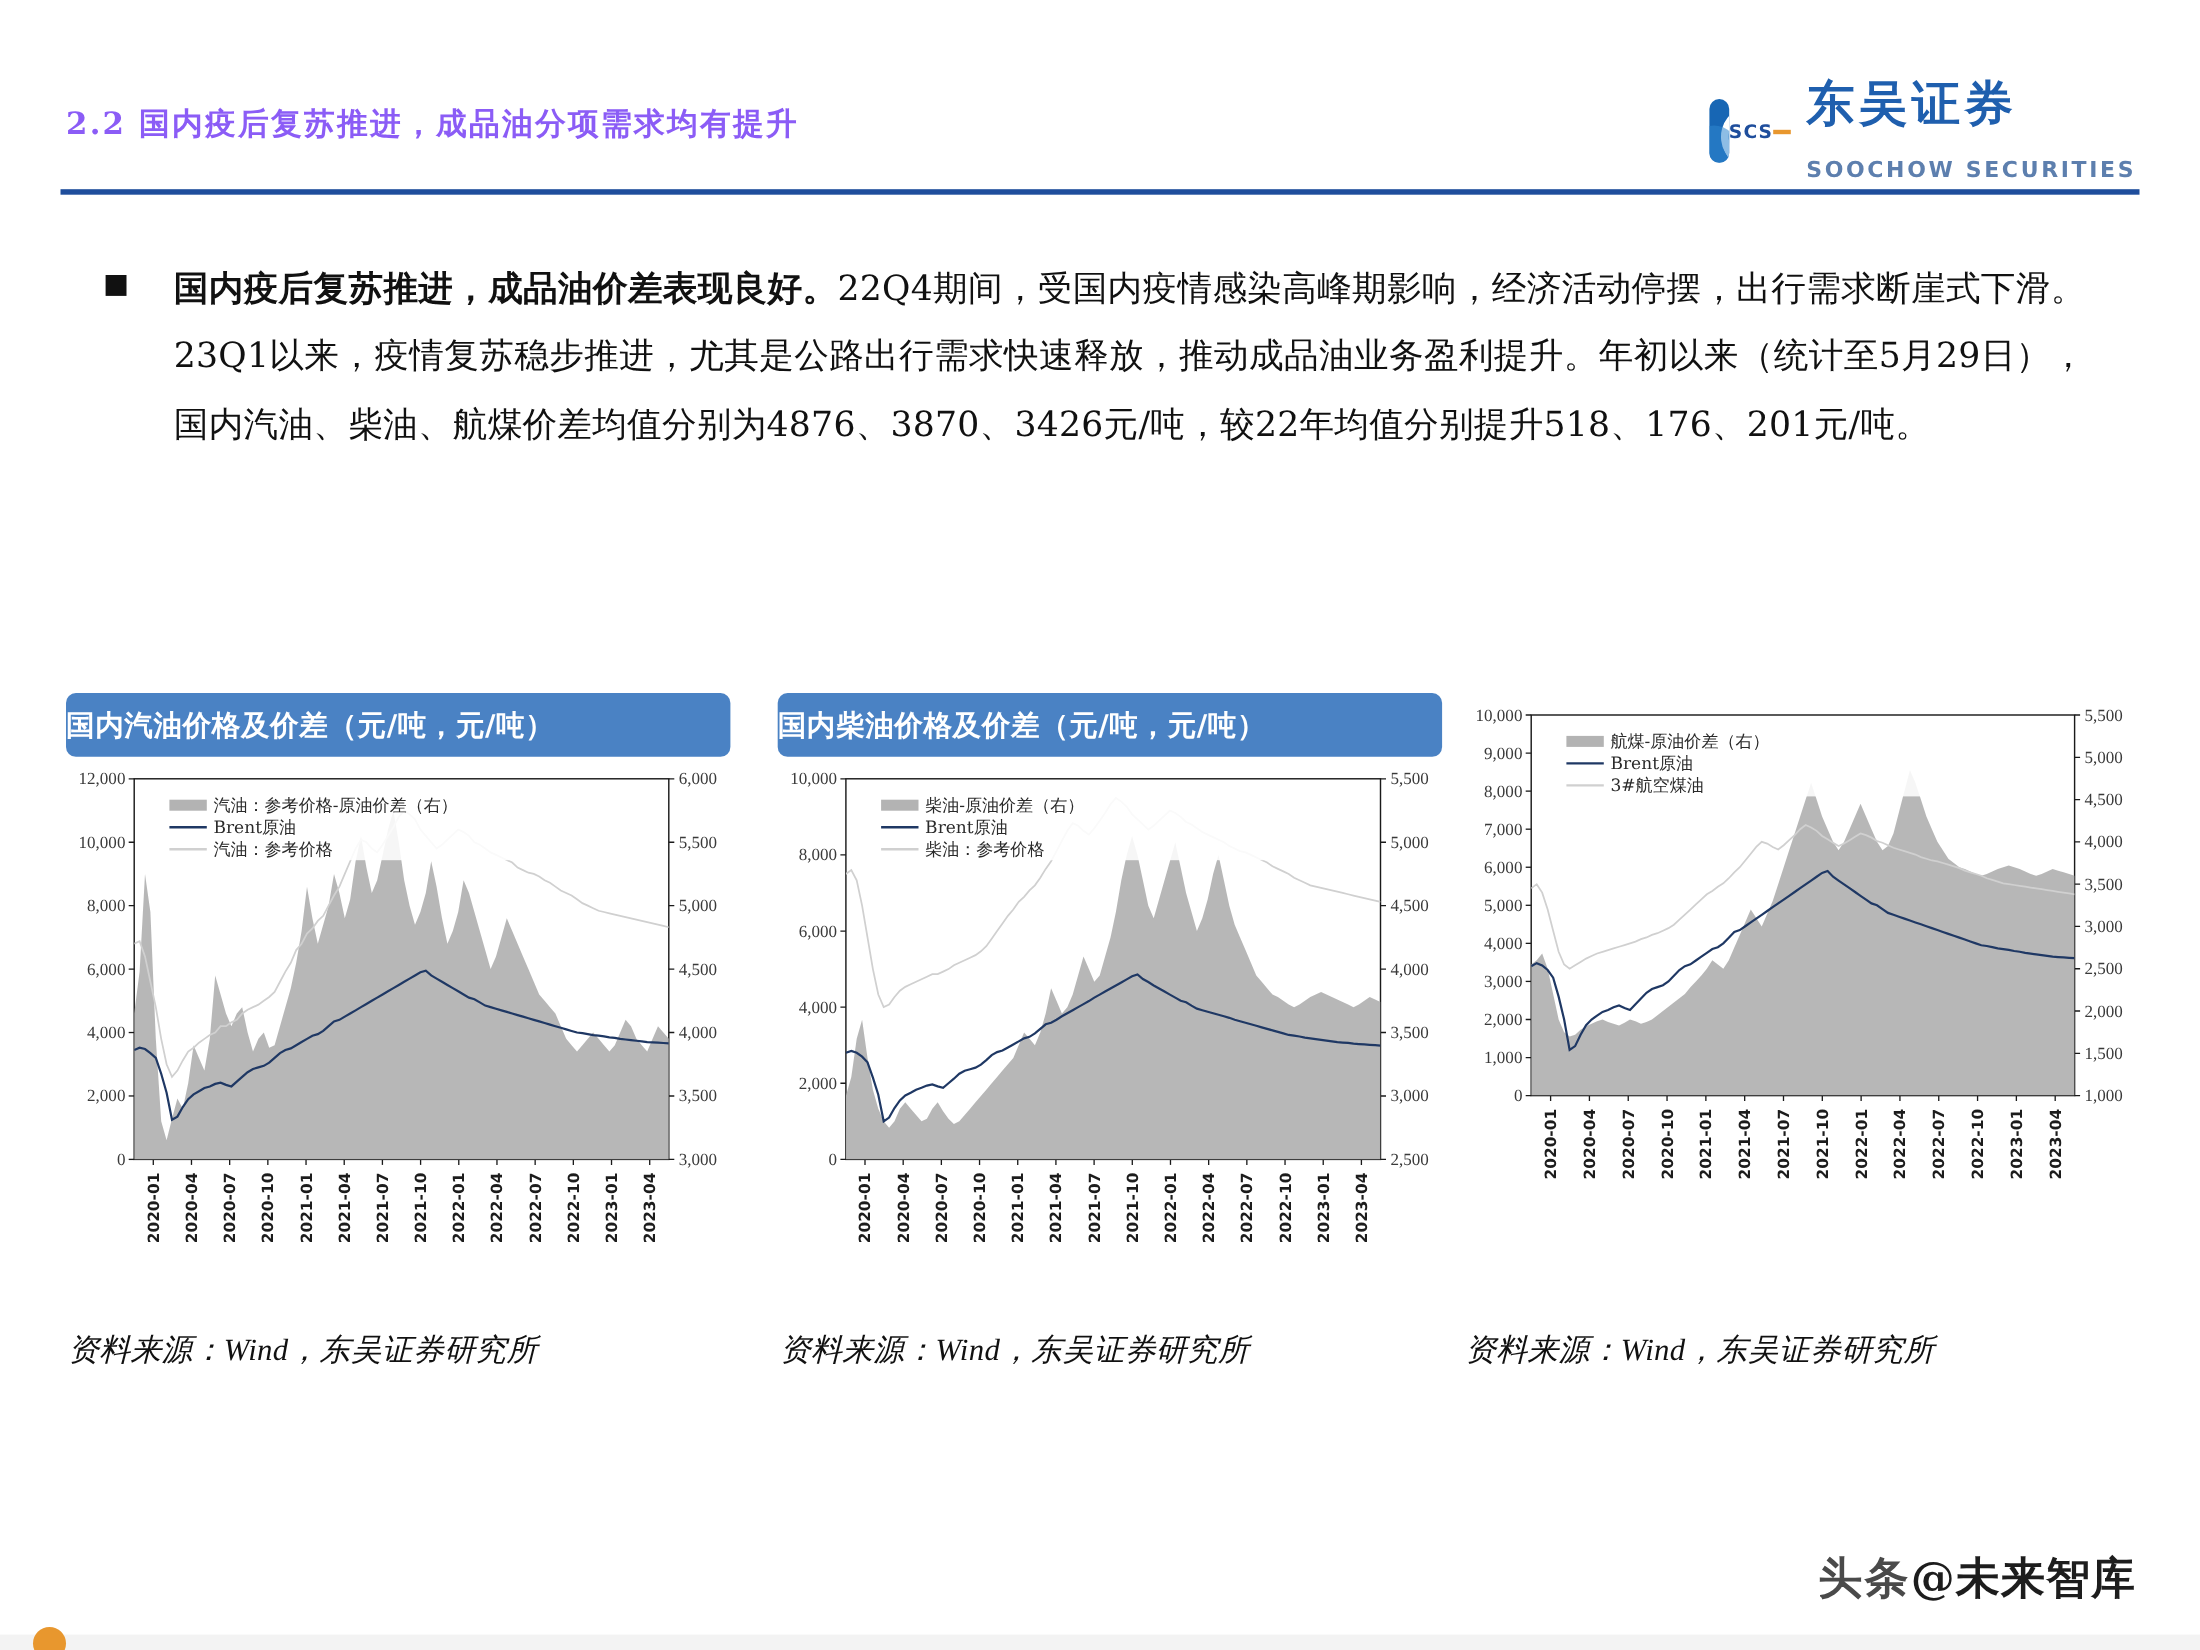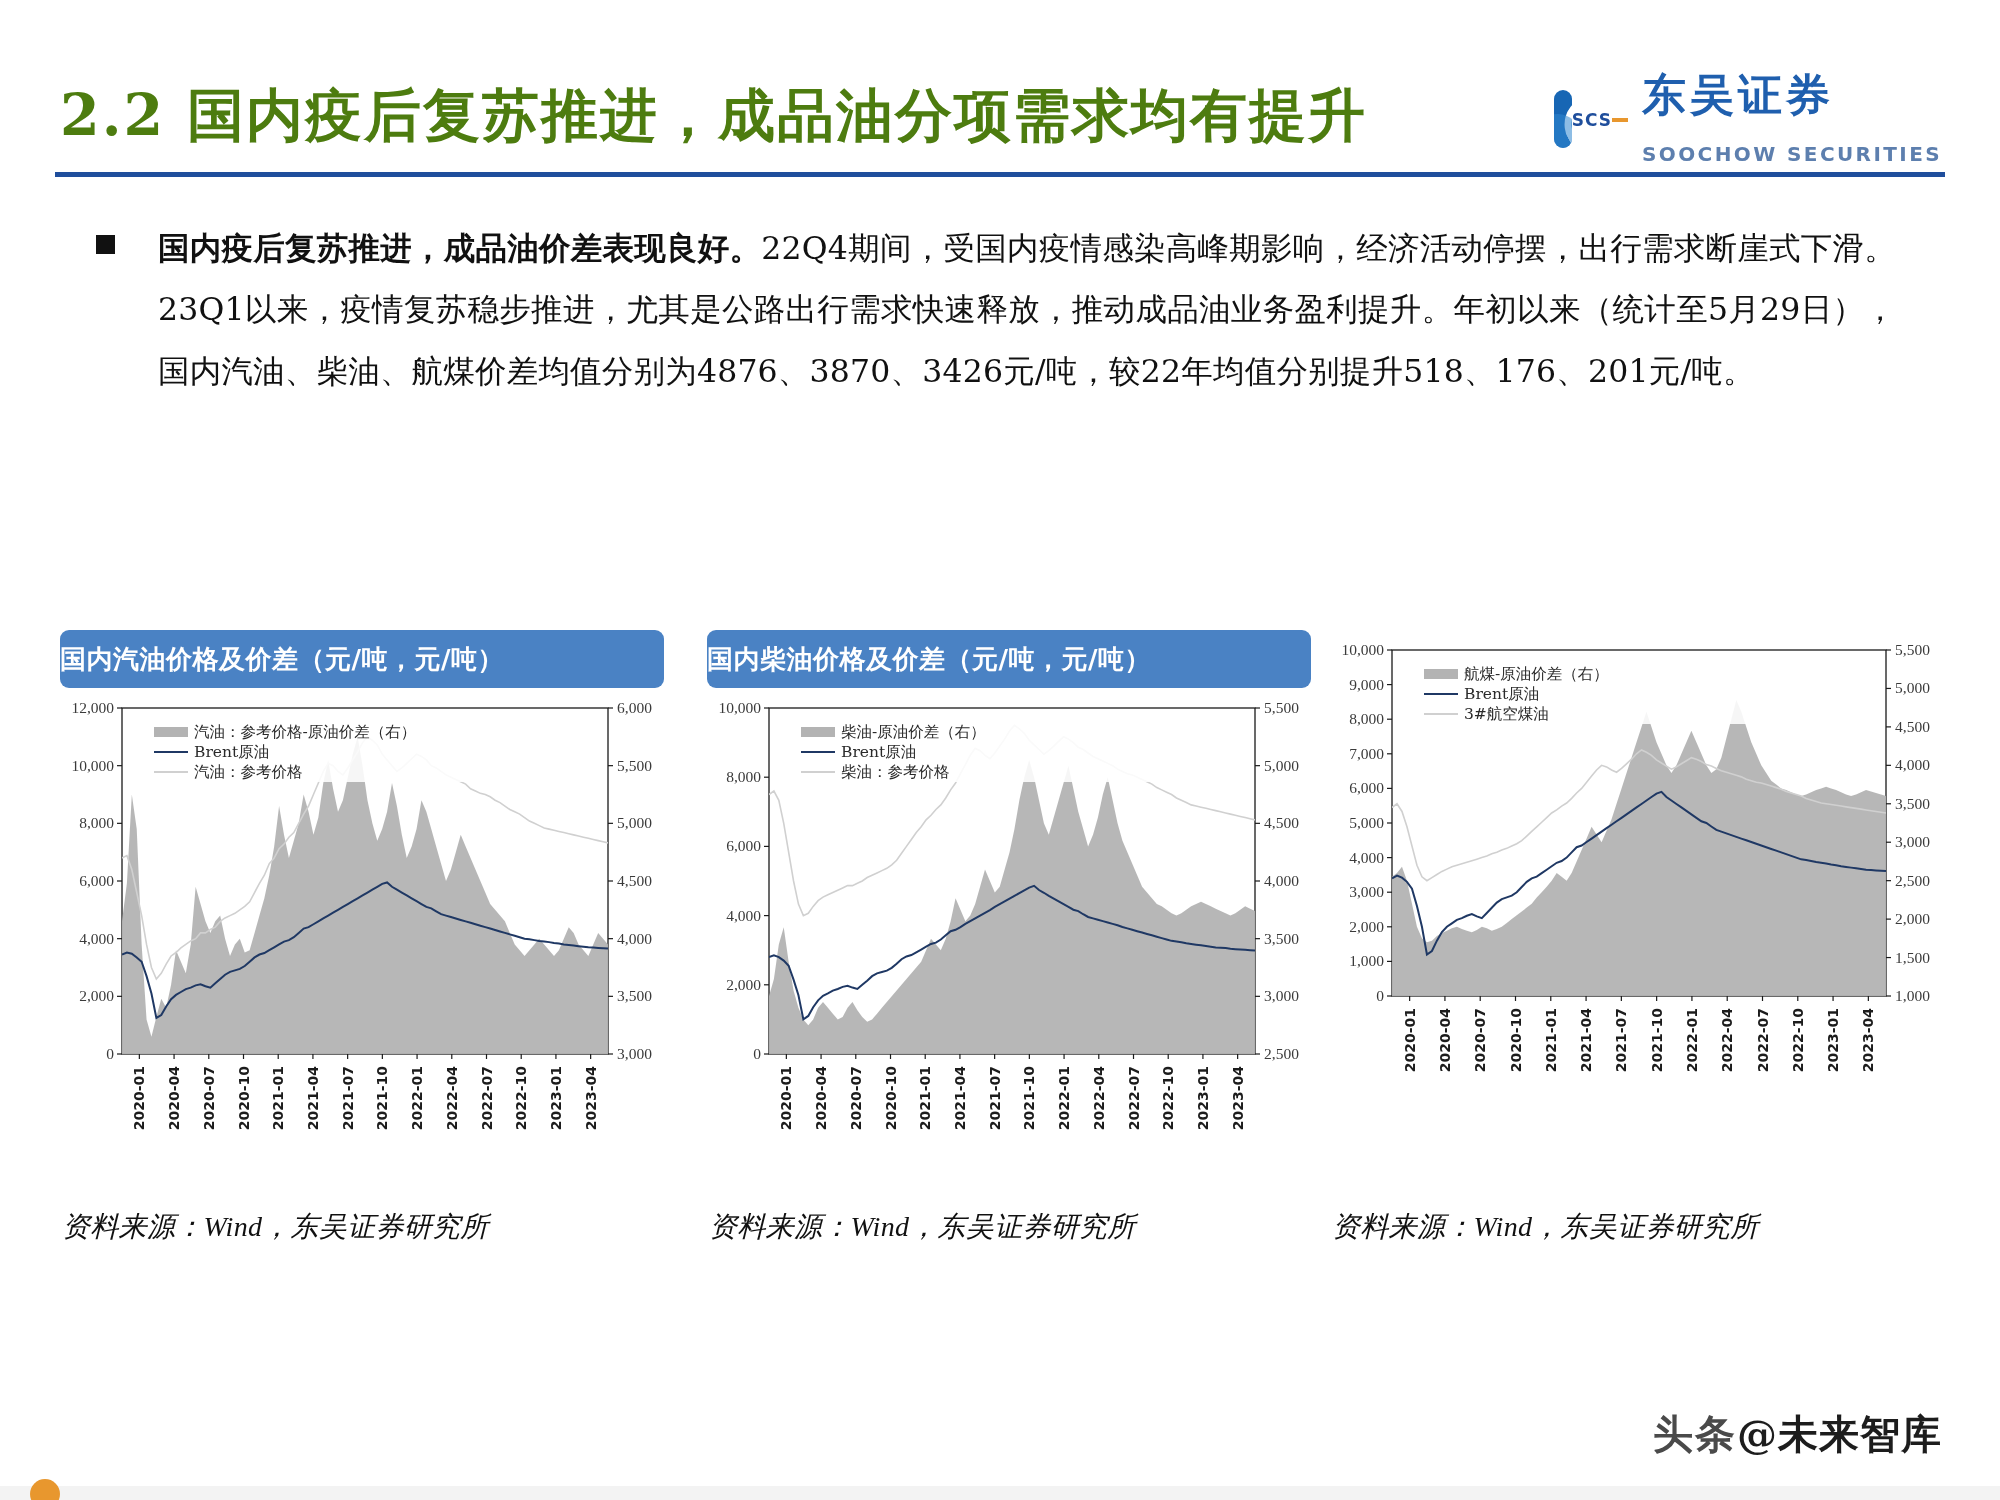--- a/index.html
+++ b/index.html
@@ -18,26 +18,26 @@
     width: 2000px; height: 180px;
   }
   .header-rule {
     position: absolute;
     left: 55px; top: 172px;
     width: 1890px; height: 5px;
     background: #1f4e9c;
   }
   .page-title {
     position: absolute;
-    left: 60px; top: 78px;
+    left: 60px; top: 94px;
     font-family: "DejaVu Serif", serif;
     font-weight: 700;
-    font-size: 57px;
+    font-size: 28px;
     letter-spacing: 2px;
-    color: #4d7c0f;
+    color: #8b5cf6;
     white-space: nowrap;
   }
 
   
   .logo-wrap {
     position: absolute;
     right: 58px; top: 72px;
     display: flex;
     align-items: center;
     gap: 14px;
@@ -103,21 +103,21 @@
     font-size: 20px;
     font-weight: 600;
     letter-spacing: 2.4px;
     color: #5d7fae;
     margin-top: 4px;
   }
 
   
   .body-block {
     position: absolute;
-    left: 96px; top: 217px;
+    left: 96px; top: 232px;
     width: 1800px;
   }
   .bullet-square {
     position: absolute;
     left: 0; top: 18px;
     width: 19px; height: 19px;
     background: #111;
   }
   .para {
     margin-left: 62px;

